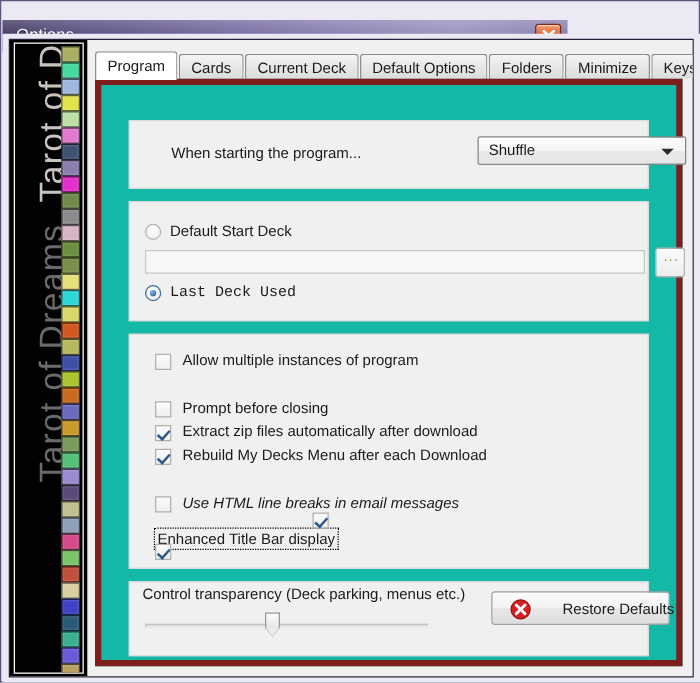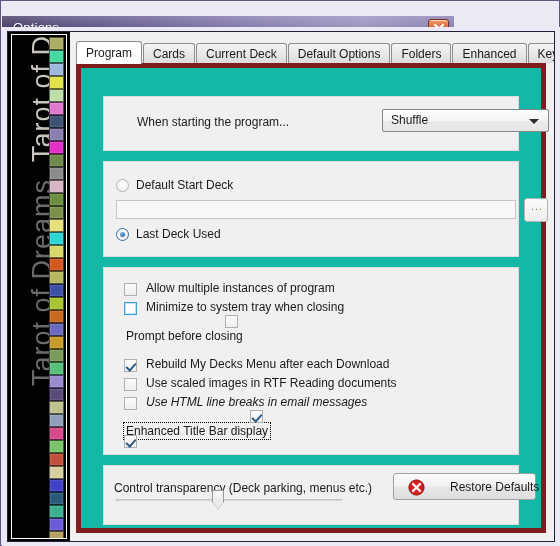--- a/index.html
+++ b/index.html
@@ -322,59 +322,55 @@
           <div class="group" id="grp-deck">
             <div class="radio" style="left:12px;top:17px;"></div>
             <div class="lbl" style="position:absolute;left:32px;top:16px;">Default Start Deck</div>
 
             <div class="textbox" style="left:12px;top:38px;width:400px;"></div>
             <div class="browse" style="left:420px;top:36px;">
               <span>...</span>
             </div>
 
             <div class="radio on" style="left:12px;top:66px;"></div>
-            <div class="lbl" style="position:absolute;left:32px;top:65px;">Last Deck Used</div>
+            <div class="lbl" style="position:absolute;left:32px;top:65px;font-family:Liberation Mono, monospace;">Last Deck Used</div>
           </div>
 
           <div class="group" id="grp-checks">
               <div class="crow" style="top: 9px;">
                 <span class="cbox"></span>
                 <span class="ct">Allow multiple instances of program</span>
               </div>
-              <div class="crow" style="top: 28px;">
-                <span class="cbox hl"></span>
-                <span class="ct">Minimize to system tray when closing</span>
-              </div>
-              <div class="crow" style="top: 47px; flex-direction: column;">
+              <div class="crow" style="top: 47px;">
                 <span class="cbox"></span>
                 <span class="ct">Prompt before closing</span>
+              </div>
+              <div class="crow" style="top: 66px;">
+                <span class="cbox on"></span>
+                <span class="ct">Extract zip files automatically after download</span>
               </div>
               <div class="crow" style="top: 85px;">
                 <span class="cbox on"></span>
                 <span class="ct">Rebuild My Decks Menu after each Download</span>
               </div>
-              <div class="crow" style="top: 104px;">
-                <span class="cbox"></span>
-                <span class="ct">Use scaled images in RTF Reading documents</span>
-              </div>
               <div class="crow" style="top: 123px; font-style: italic;">
                 <span class="cbox"></span>
                 <span class="ct">Use HTML line breaks in email messages</span>
               </div>
               <div class="crow focus" style="top: 142px; flex-direction: column;">
                 <span class="cbox on"></span>
                 <span class="ct">Enhanced Title Bar display</span>
               </div>
               <div class="crow" style="top: 161px;">
                 <span class="cbox on"></span>
               </div>
             </div>
 
           <div class="group" id="grp-slider">
-            <div class="lbl" style="position:absolute;left:10px;top:15px;">Control transparency (Deck parking, menus etc.)</div>
+            <div class="lbl" style="position:absolute;left:10px;top:2px;">Control transparency (Deck parking, menus etc.)</div>
             <div class="trk" style="left:12px;top:33px;width:227px;"></div>
             <div class="thumb" id="slider-thumb" style="top: 24px; left: 108px;">
               <div class="tb-top"></div>
               <div class="tb-pt"></div>
               <div class="tb-pt2"></div>
             </div>
 
             <div class="btn" style="left:289px;top:7px;width:143px;">
               <span class="bi">
                 <svg width="17" height="17" viewBox="0 0 17 17">
@@ -387,20 +383,20 @@
           </div>
 
         </div>
 
         <div class="tabstrip">
             <div class="tab active"><span>Program</span></div>
             <div class="tab"><span>Cards</span></div>
             <div class="tab"><span>Current Deck</span></div>
             <div class="tab"><span>Default Options</span></div>
             <div class="tab"><span>Folders</span></div>
-            <div class="tab"><span>Enhanced</span></div>
+            <div class="tab"><span>Minimize</span></div>
             <div class="tab"><span>Keys</span></div>
           </div>
 
       </div>
     </div>
   </div>
 </div>
 
 </body></html>

